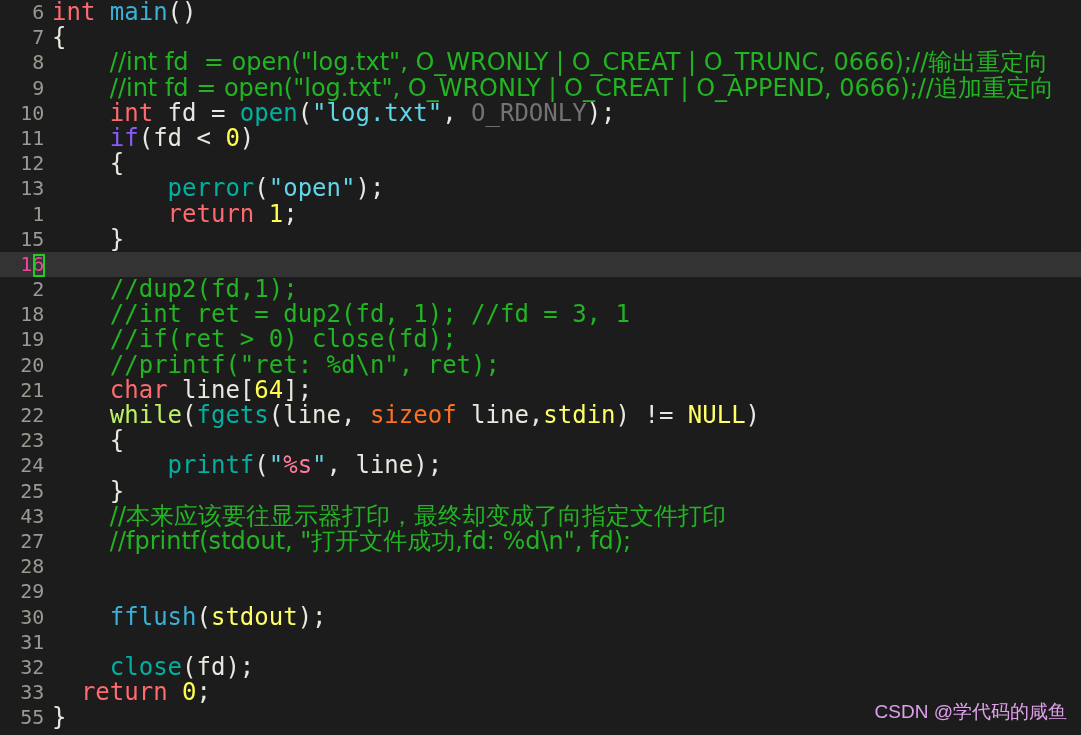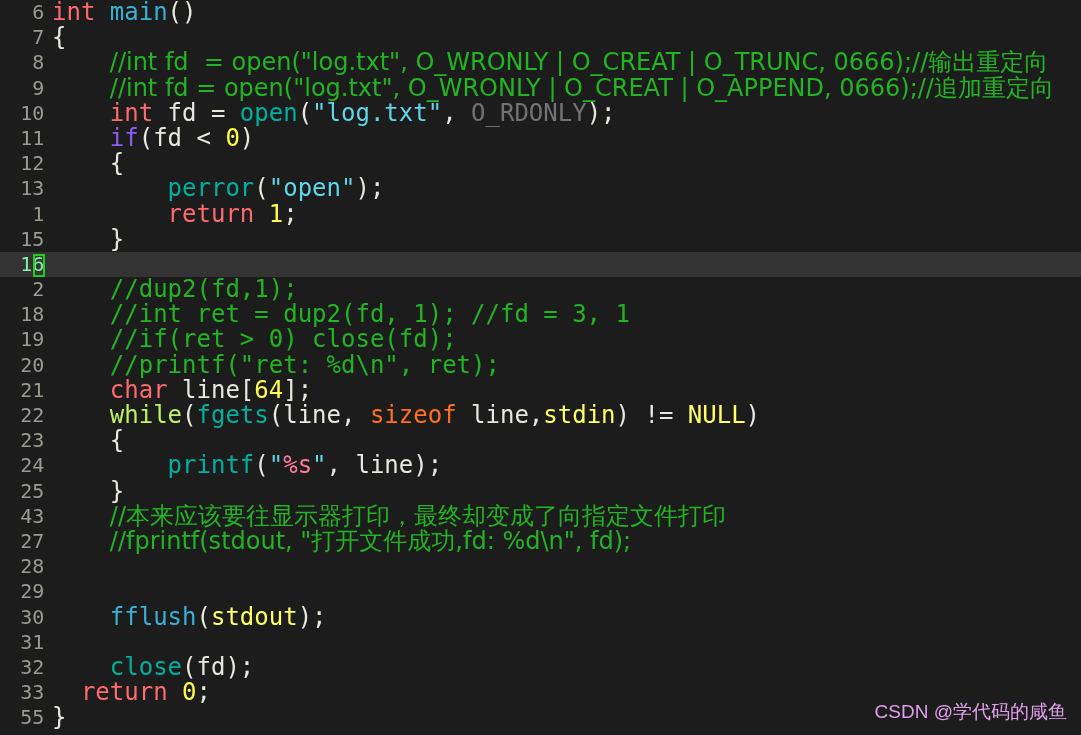--- a/index.html
+++ b/index.html
@@ -36,21 +36,21 @@
     left: 0;
     top: 0;
     width: 44px;
     text-align: right;
     color: #9a9a92;
     font-size: 20px;
     line-height: 25.2px;
     letter-spacing: -0.2px;
   }
   .code-line.active .gutter-num {
-    color: #86efac;
+    color: #ec4899;
   }
   .code-text {
     position: absolute;
     left: 52px;
     top: 0;
     line-height: 25.2px;
     font-size: 24px;
     color: #e8e8e0;
     white-space: pre;
   }

